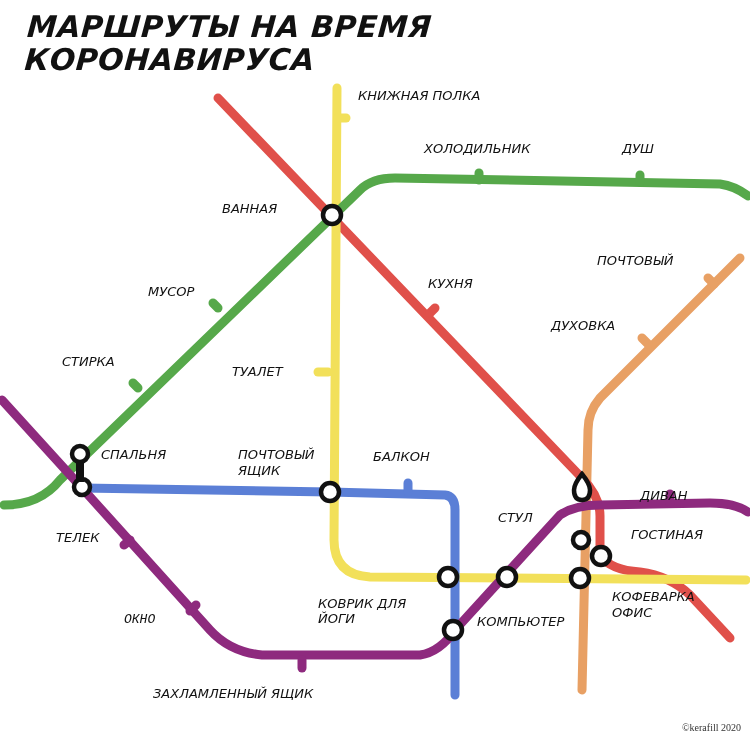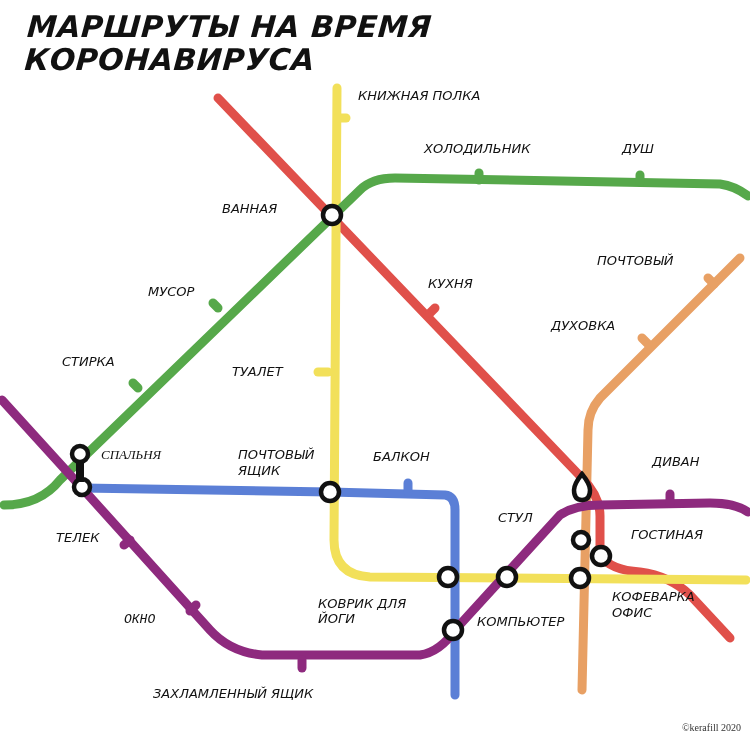--- a/index.html
+++ b/index.html
@@ -64,25 +64,25 @@
 <div class="lbl" style="left:358px;top:88px;">КНИЖНАЯ ПОЛКА</div>
 <div class="lbl" style="left:424px;top:141px;">ХОЛОДИЛЬНИК</div>
 <div class="lbl" style="left:622px;top:141px;">ДУШ</div>
 <div class="lbl" style="left:222px;top:201px;">ВАННАЯ</div>
 <div class="lbl" style="left:597px;top:253px;">ПОЧТОВЫЙ</div>
 <div class="lbl" style="left:428px;top:276px;">КУХНЯ</div>
 <div class="lbl" style="left:148px;top:284px;">МУСОР</div>
 <div class="lbl" style="left:551px;top:318px;">ДУХОВКА</div>
 <div class="lbl" style="left:62px;top:354px;">СТИРКА</div>
 <div class="lbl" style="left:232px;top:364px;">ТУАЛЕТ</div>
-<div class="lbl" style="left:101px;top:447px;font-family:Liberation Serif, serif;">СПАЛЬНЯ</div>
+<div class="lbl" style="left:101px;top:447px;">СПАЛЬНЯ</div>
 <div class="lbl" style="left:238px;top:447px;">ПОЧТОВЫЙ</div>
 <div class="lbl" style="left:238px;top:463px;">ЯЩИК</div>
 <div class="lbl" style="left:373px;top:449px;">БАЛКОН</div>
-<div class="lbl" style="left:640px;top:454px;margin-left:12px;">ДИВАН</div>
+<div class="lbl" style="left:640px;top:488px;">ДИВАН</div>
 <div class="lbl" style="left:498px;top:510px;">СТУЛ</div>
 <div class="lbl" style="left:56px;top:530px;">ТЕЛЕК</div>
 <div class="lbl" style="left:622px;top:527px;margin-left:9px;">ГОСТИНАЯ</div>
 <div class="lbl" style="left:318px;top:596px;">КОВРИК ДЛЯ</div>
 <div class="lbl" style="left:318px;top:611px;">ЙОГИ</div>
 <div class="lbl" style="left:612px;top:589px;">КОФЕВАРКА</div>
 <div class="lbl" style="left:612px;top:605px;">ОФИС</div>
 <div class="lbl" style="left:477px;top:614px;">КОМПЬЮТЕР</div>
 <div class="lbl" style="left:124px;top:612px;font-family:Liberation Mono, monospace;">ОКНО</div>
 <div class="lbl" style="left:153px;top:686px;">ЗАХЛАМЛЕННЫЙ ЯЩИК</div>

